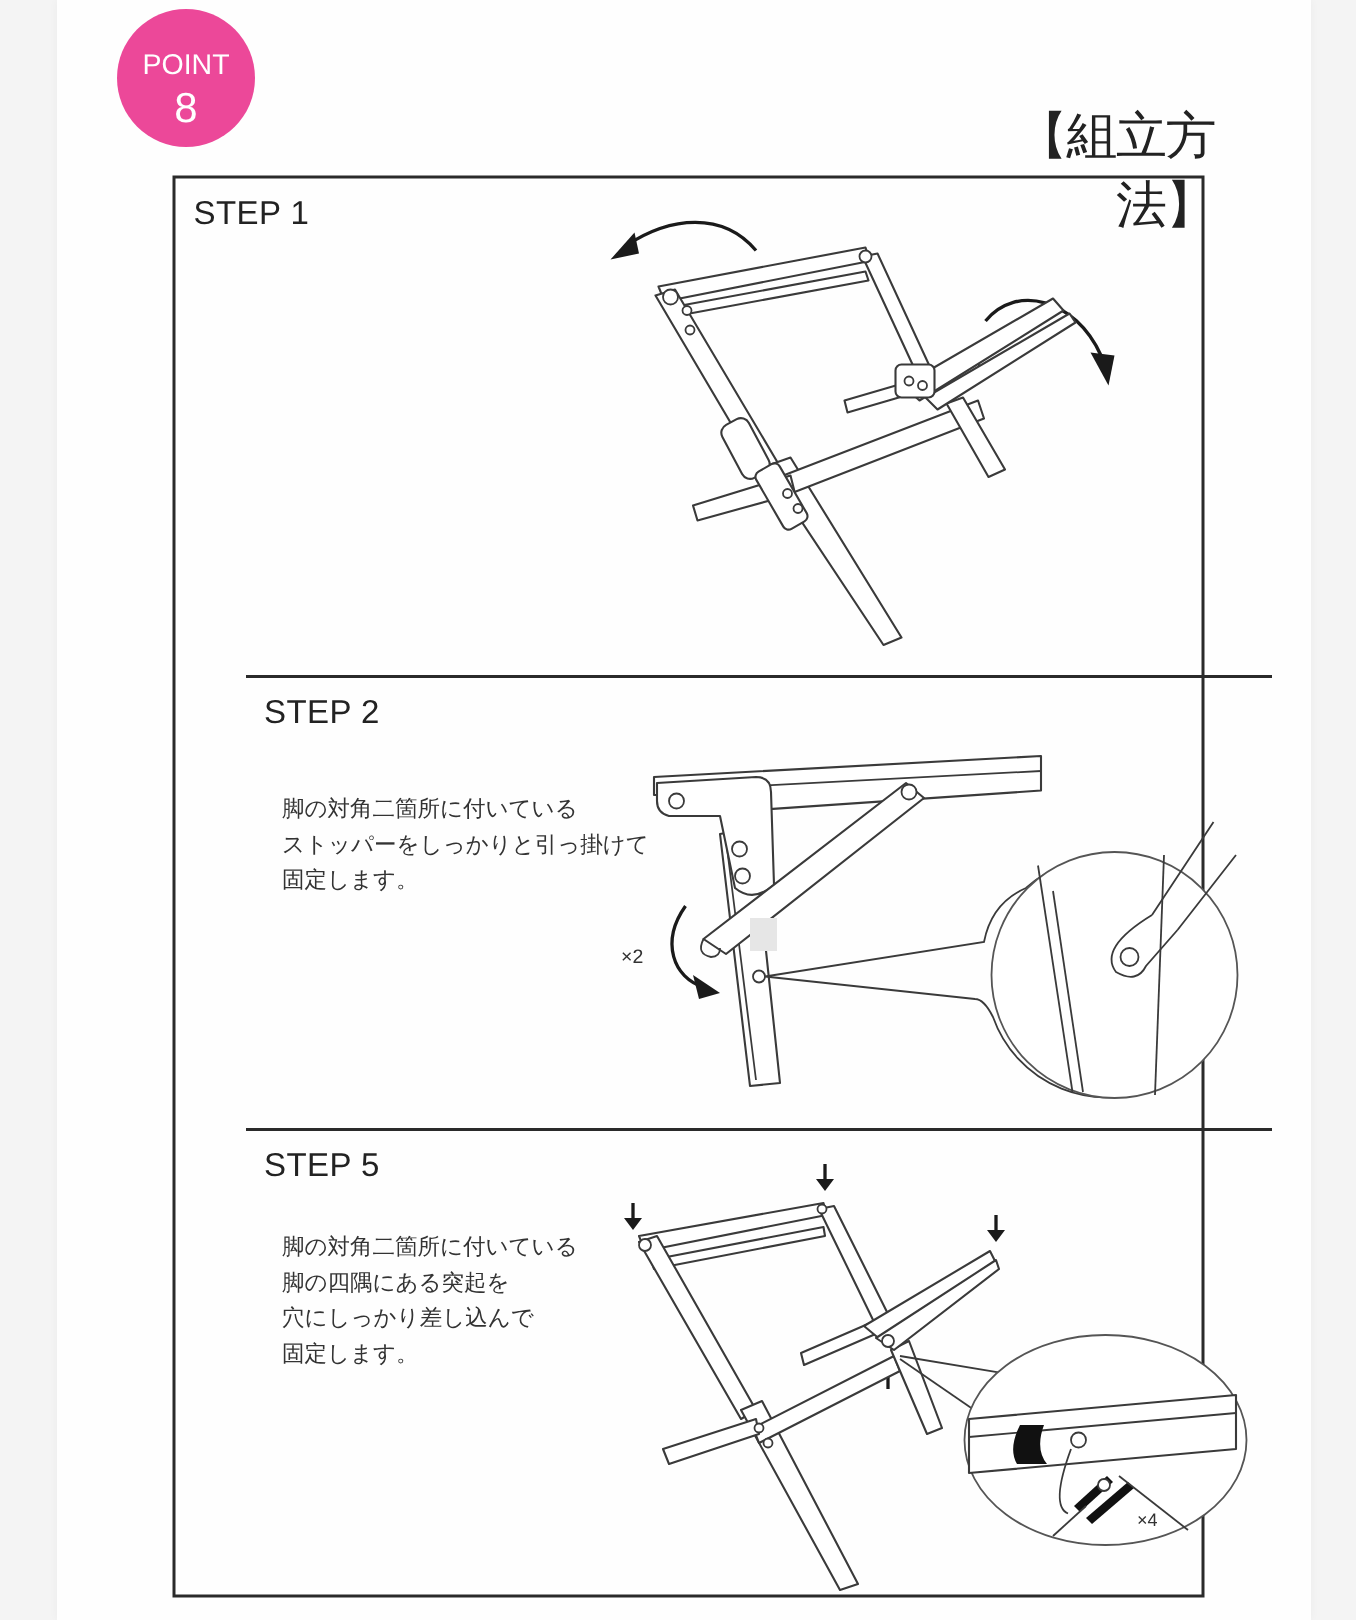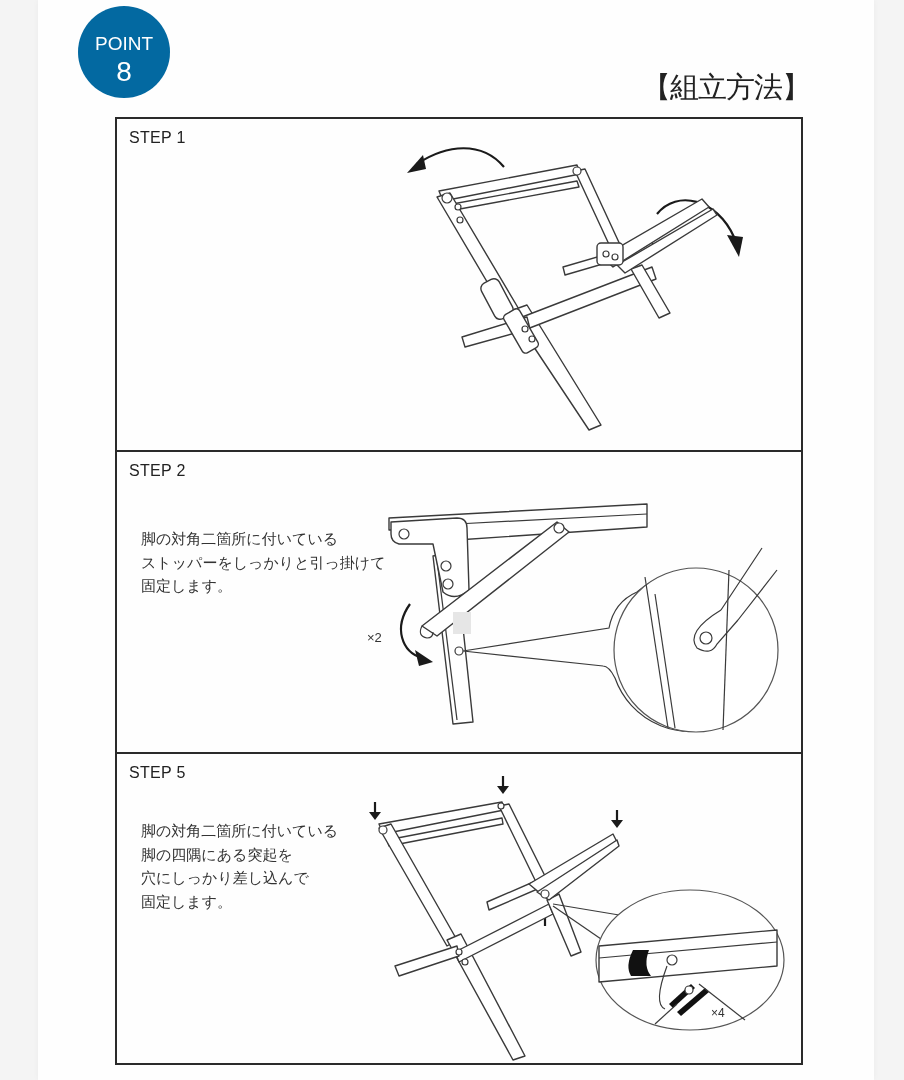--- a/index.html
+++ b/index.html
@@ -10,43 +10,43 @@
       color: #222;
       position: relative;
     }
     .paper {
       position: absolute; left: 38px; top: 0; width: 836px; height: 1080px;
       background: #fefefe;
       box-shadow: 0 0 6px rgba(0,0,0,0.04);
     }
     .point-badge {
       position: absolute; left: 78px; top: 6px; width: 92px; height: 92px;
-      border-radius: 50%; background: #0369a1; color: #fff;
+      border-radius: 50%; background: #ec4899; color: #fff;
       text-align: center;
     }
     .point-badge .lbl { position: absolute; left: 0; right: 0; top: 27px; font-size: 19px; letter-spacing: 0px; font-family: "Liberation Sans", sans-serif; }
     .point-badge .num { position: absolute; left: 0; right: 0; top: 50px; font-size: 28px; font-family: "Liberation Sans", sans-serif; }
     .section-title {
       position: absolute; left: 640px; top: 68px; width: 170px; text-align: right;
-      font-size: 29px; color: #222; font-family: "DejaVu Sans", sans-serif; font-weight: normal;
+      font-size: 34px; color: #222; font-family: "DejaVu Sans", sans-serif; font-weight: normal;
       letter-spacing: -1px;
     }
     .steps-box {
       position: absolute; left: 115px; top: 117px; width: 684px; height: 944px;
       border: 2px solid #2a2a2a; box-sizing: content-box;
     }
     .step {
       position: absolute; left: 0; width: 684px; box-sizing: border-box;
     }
-    .step + .step { border-top: 2px solid #2a2a2a; }
+    .step + .step { border-top: 2px solid #2a2a2a; margin-left: 47px; }
     .step-1 { top: 0; height: 331px; }
     .step-2 { top: 331px; height: 302px; }
     .step-3 { top: 633px; height: 311px; }
     .step-heading {
-      position: absolute; left: 12px; top: 10px; font-size: 16px;
+      position: absolute; left: 12px; top: 10px; font-size: 22px;
       font-family: "Liberation Sans", sans-serif; color: #222; letter-spacing: 0.3px;
     }
     .step-text {
       position: absolute; left: 24px; font-size: 15px; line-height: 23.5px; color: #333;
       white-space: pre-line;
     }
     .step-1 .step-text { top: 64px; }
     .step-2 .step-text { top: 76px; }
     .step-3 .step-text { top: 66px; line-height: 23.5px; }
     .illus { position: absolute; left: 0; top: 0; width: 684px; overflow: visible; }

